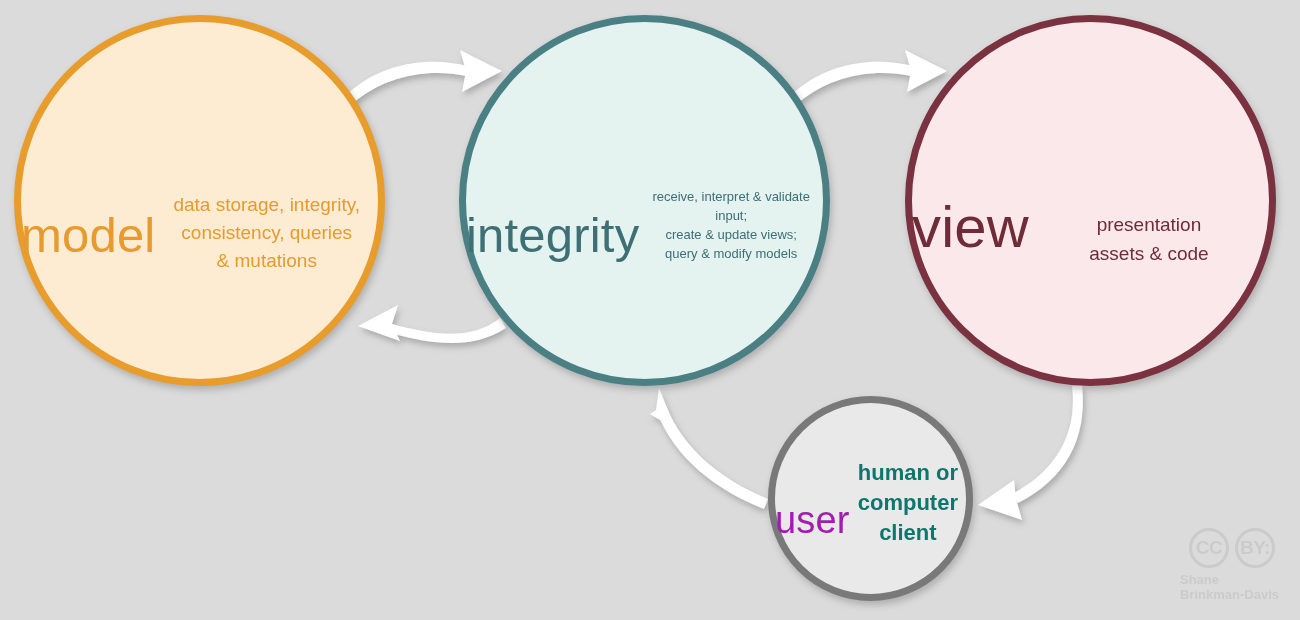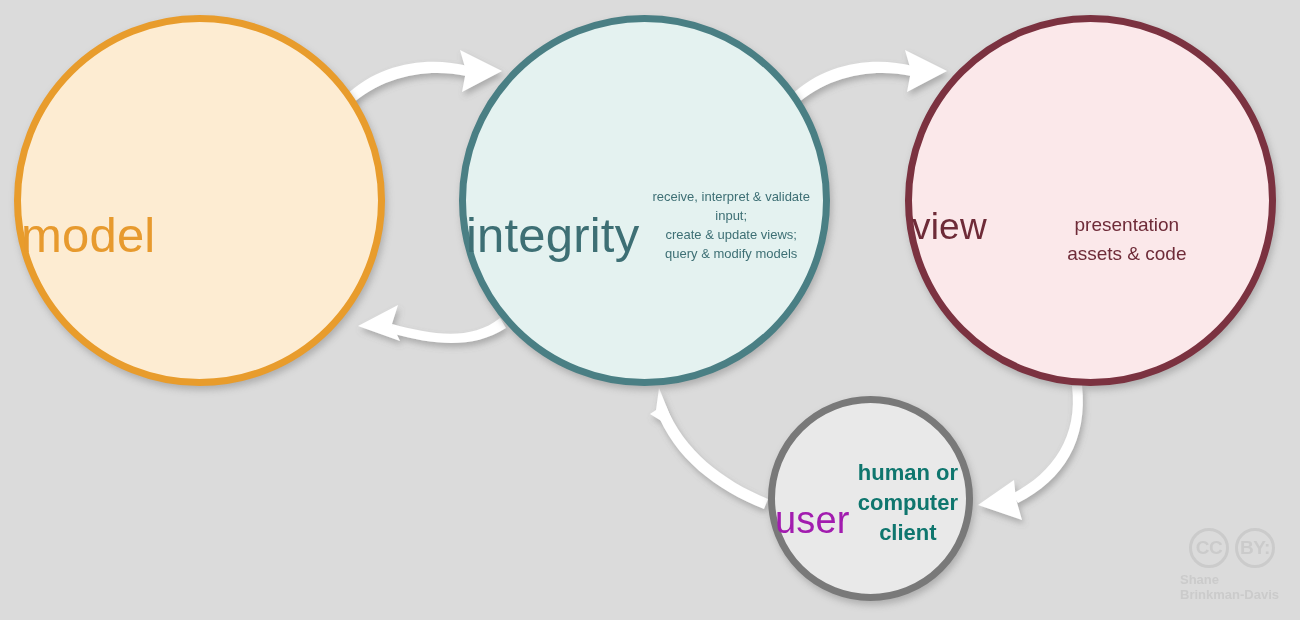--- a/index.html
+++ b/index.html
@@ -93,21 +93,21 @@
   #node-view {
     left: 905px;
     top: 15px;
     width: 371px;
     height: 371px;
     background: #fbe8ea;
     border: 7px solid #7b3240;
   }
   #node-view .node-title {
     color: #6e2b38;
-    font-size: 37px;
+    font-size: 58px;
     margin-top: 52px;
   }
   #node-view .node-desc {
     color: #6e2b38;
     font-size: 19px;
     line-height: 1.48;
     margin-top: 78px;
     width: 280px;
   }
 
@@ -211,20 +211,23 @@
 
       <g>
         <path d="M 768,499 C 722,480 684,450 666,406 L 656,410 C 674,458 716,490 764,509 Z"></path>
         <path d="M 659,388 L 676,430 L 650,414 L 656,410 Z"></path>
       </g>
     </g>
   </svg>
 
   <div class="node" id="node-model">
     <div class="node-title">model</div>
+    <div class="node-desc" style="white-space: pre-line;">data storage, integrity,
+consistency, queries
+&amp; mutations</div>
   </div>
 
   <div class="node" id="node-controller">
     <div class="node-title">integrity</div>
     <div class="node-desc" style="white-space: pre-line;">receive, interpret &amp; validate input;
 create &amp; update views;
 query &amp; modify models</div>
   </div>
 
   <div class="node" id="node-view">

